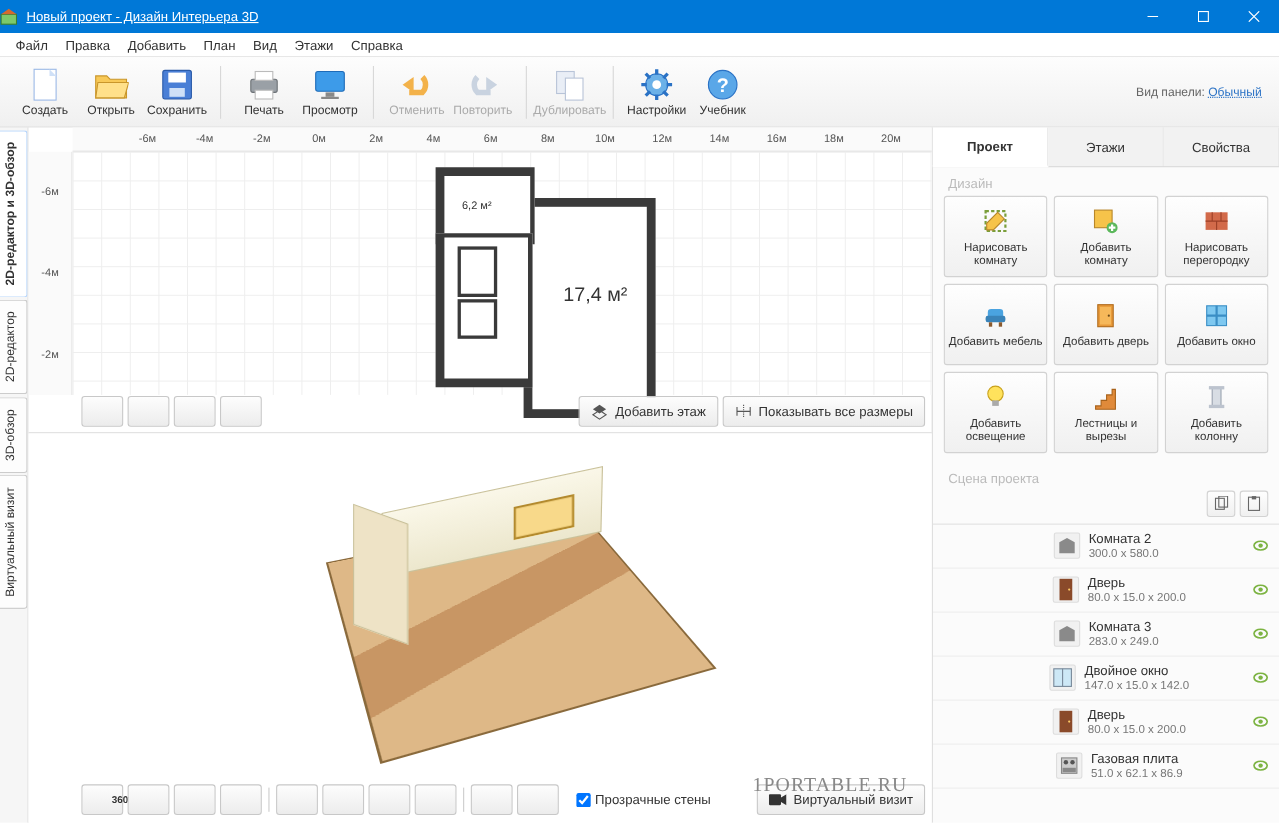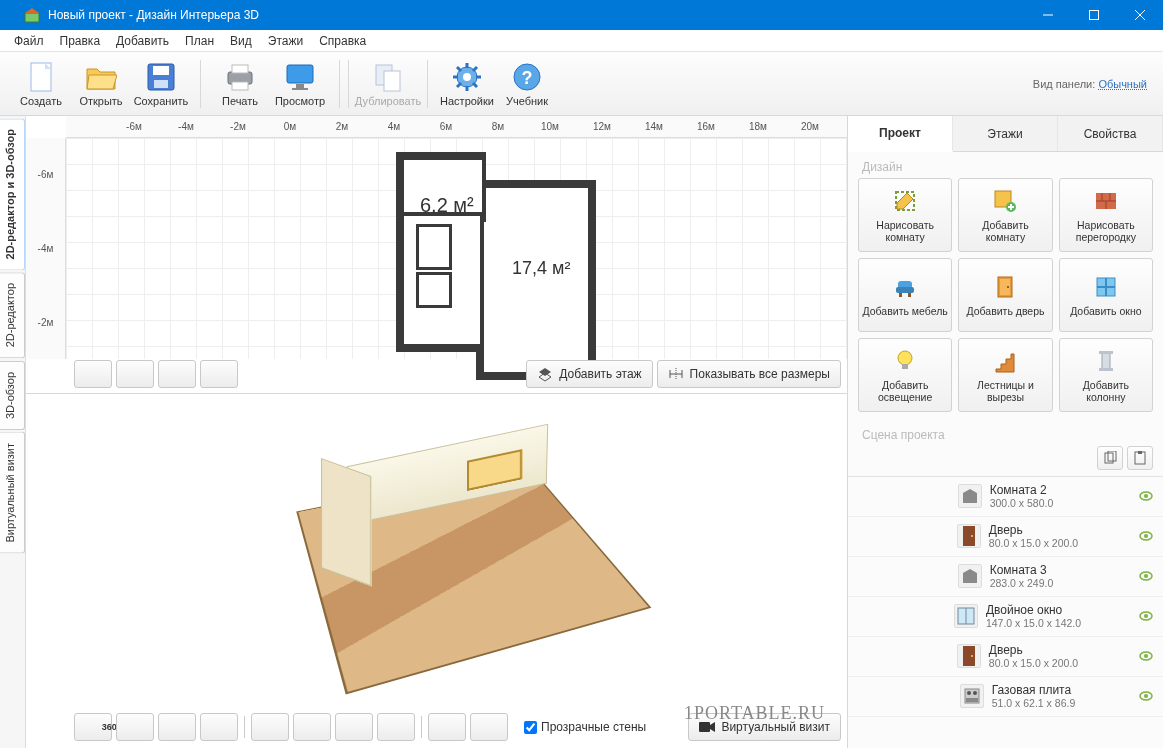--- a/index.html
+++ b/index.html
@@ -1,19 +1,19 @@
 <!DOCTYPE html>
 <html><head>
 <meta charset="utf-8">
 <style>
 * { box-sizing: border-box; margin: 0; padding: 0; font-family: "Segoe UI", Tahoma, sans-serif; }
 body { background: #fff; width: 1163px; height: 748px; overflow: hidden; font-size: 12px; color: #333; }
 
 
-.titlebar { height: 30px; background: #0078d7; color: #fff; display: flex; align-items: center; padding: 0 0 0 24px; }
+.titlebar { height: 30px; background: #0078d7; color: #fff; display: flex; align-items: center; padding: 0 0 0 0; text-decoration: underline; }
 .titlebar .app-icon { width: 16px; height: 16px; margin-right: 8px; display:inline-flex; align-items:center; justify-content:center; }
 .titlebar .title { flex: 1; font-size: 12px; }
 .titlebar .win-btns { display: flex; }
 .titlebar .win-btn { width: 46px; height: 30px; display: flex; align-items: center; justify-content: center; color: #fff; }
 
 
 .menubar { height: 22px; background: #fff; border-bottom: 1px solid #e5e5e5; display: flex; align-items: center; padding: 0 6px; gap: 0; }
 .menubar .menu-item { padding: 2px 8px; cursor: default; }
 
 
@@ -38,21 +38,21 @@
 
 .view2d { height: 278px; position: relative; border-bottom: 1px solid #d8d8d8; }
 .ruler-h { position: absolute; top: 0; left: 40px; right: 0; height: 22px; background: #fafafa; border-bottom: 1px solid #ddd; display: flex; align-items: center; font-size: 10px; color: #555; overflow:hidden; }
 .ruler-h span { width: 52px; text-align: center; display:inline-block; }
 .ruler-v { position: absolute; top: 22px; left: 0; width: 40px; bottom: 34px; background: #fafafa; border-right: 1px solid #ddd; display: flex; flex-direction: column; align-items: center; justify-content: space-around; font-size: 10px; color: #555; }
 .plan-canvas { position: absolute; top: 22px; left: 40px; right: 0; bottom: 34px; background-image: linear-gradient(#eee 1px, transparent 1px), linear-gradient(90deg, #eee 1px, transparent 1px); background-size: 26px 26px; background-color: #fff; }
 .floorplan { position: absolute; left: 330px; top: 14px; }
 .room-big { position:absolute; left:80px; top:0; width:120px; height:200px; border:8px solid #3a3a3a; background:#fff;margin-top:28px; }
 .room-big .area { position:absolute; left:28px; top:70px; font-size:18px; }
 .room-small { position:absolute; left:0; top:0; width:90px; height:70px; border:8px solid #3a3a3a; border-right:4px solid #3a3a3a; background:#fff; }
-.room-small .area { position:absolute; left:16px; top:34px; font-size:20px; }
+.room-small .area { position:absolute; left:16px; top:22px; font-size:10px; }
 .room-hall { position:absolute; left:0; top:60px; width:88px; height:140px; border:8px solid #3a3a3a; border-top:4px solid #3a3a3a; border-right:4px solid #3a3a3a; background:#fff; }
 .room-hall::after{content:"";position:absolute;left:12px;top:8px;width:30px;height:40px;border:3px solid #3a3a3a;}
 .room-hall::before{content:"";position:absolute;left:12px;top:56px;width:30px;height:30px;border:3px solid #3a3a3a;}
 
 .view2d-tools { position: absolute; bottom: 4px; left: 48px; right: 6px; height: 30px; display: flex; align-items: center; gap: 4px; }
 .mini-btn { width: 30px; height: 28px; border: 1px solid #c8c8c8; background: linear-gradient(#fdfdfd,#ececec); border-radius: 3px; display:flex;align-items:center;justify-content:center; cursor:default;padding-left:36px; }
 .pill-btn { height: 28px; border: 1px solid #c8c8c8; background: linear-gradient(#fdfdfd,#ececec); border-radius: 3px; display:flex;align-items:center;justify-content:flex-end; padding: 0 10px; gap:6px; cursor:default; font-size:12px;}
 
 
 .view3d { flex: 1; position: relative; background: #fff; }
@@ -178,20 +178,40 @@
           <svg width="32" height="30">
             <rect x="3" y="3" width="26" height="18" rx="2" fill="#3d9be9" stroke="#1e6bb8"></rect>
             <rect x="12" y="22" width="8" height="4" fill="#888"></rect>
             <rect x="8" y="26" width="16" height="2" fill="#888"></rect>
           </svg>
         </span>
         <span class="tlabel">Просмотр</span>
       </div>
   </div>
   <div class="tool-sep"></div>
+  <div class="tool-group">
+    <div class="tool-btn disabled">
+        <span class="ticon">
+          <svg width="30" height="26">
+            <path d="M20 6a10 10 0 0 1 0 14H8" fill="none" stroke="#f3b24a" stroke-width="5"></path>
+            <polygon points="12,6 2,13 12,20" fill="#f3b24a"></polygon>
+          </svg>
+        </span>
+        <span class="tlabel">Отменить</span>
+      </div>
+    <div class="tool-btn disabled">
+        <span class="ticon">
+          <svg width="30" height="26">
+            <path d="M10 6a10 10 0 0 0 0 14h12" fill="none" stroke="#c9d3e0" stroke-width="5"></path>
+            <polygon points="18,6 28,13 18,20" fill="#c9d3e0"></polygon>
+          </svg>
+        </span>
+        <span class="tlabel">Повторить</span>
+      </div>
+  </div>
   <div class="tool-sep"></div>
   <div class="tool-group">
     <div class="tool-btn disabled">
         <span class="ticon">
           <svg width="30" height="30">
             <rect x="3" y="3" width="16" height="20" fill="#e9eef6" stroke="#b8c4d8"></rect>
             <rect x="11" y="9" width="16" height="20" fill="#fff" stroke="#b8c4d8"></rect>
           </svg>
         </span>
         <span class="tlabel">Дублировать</span>

